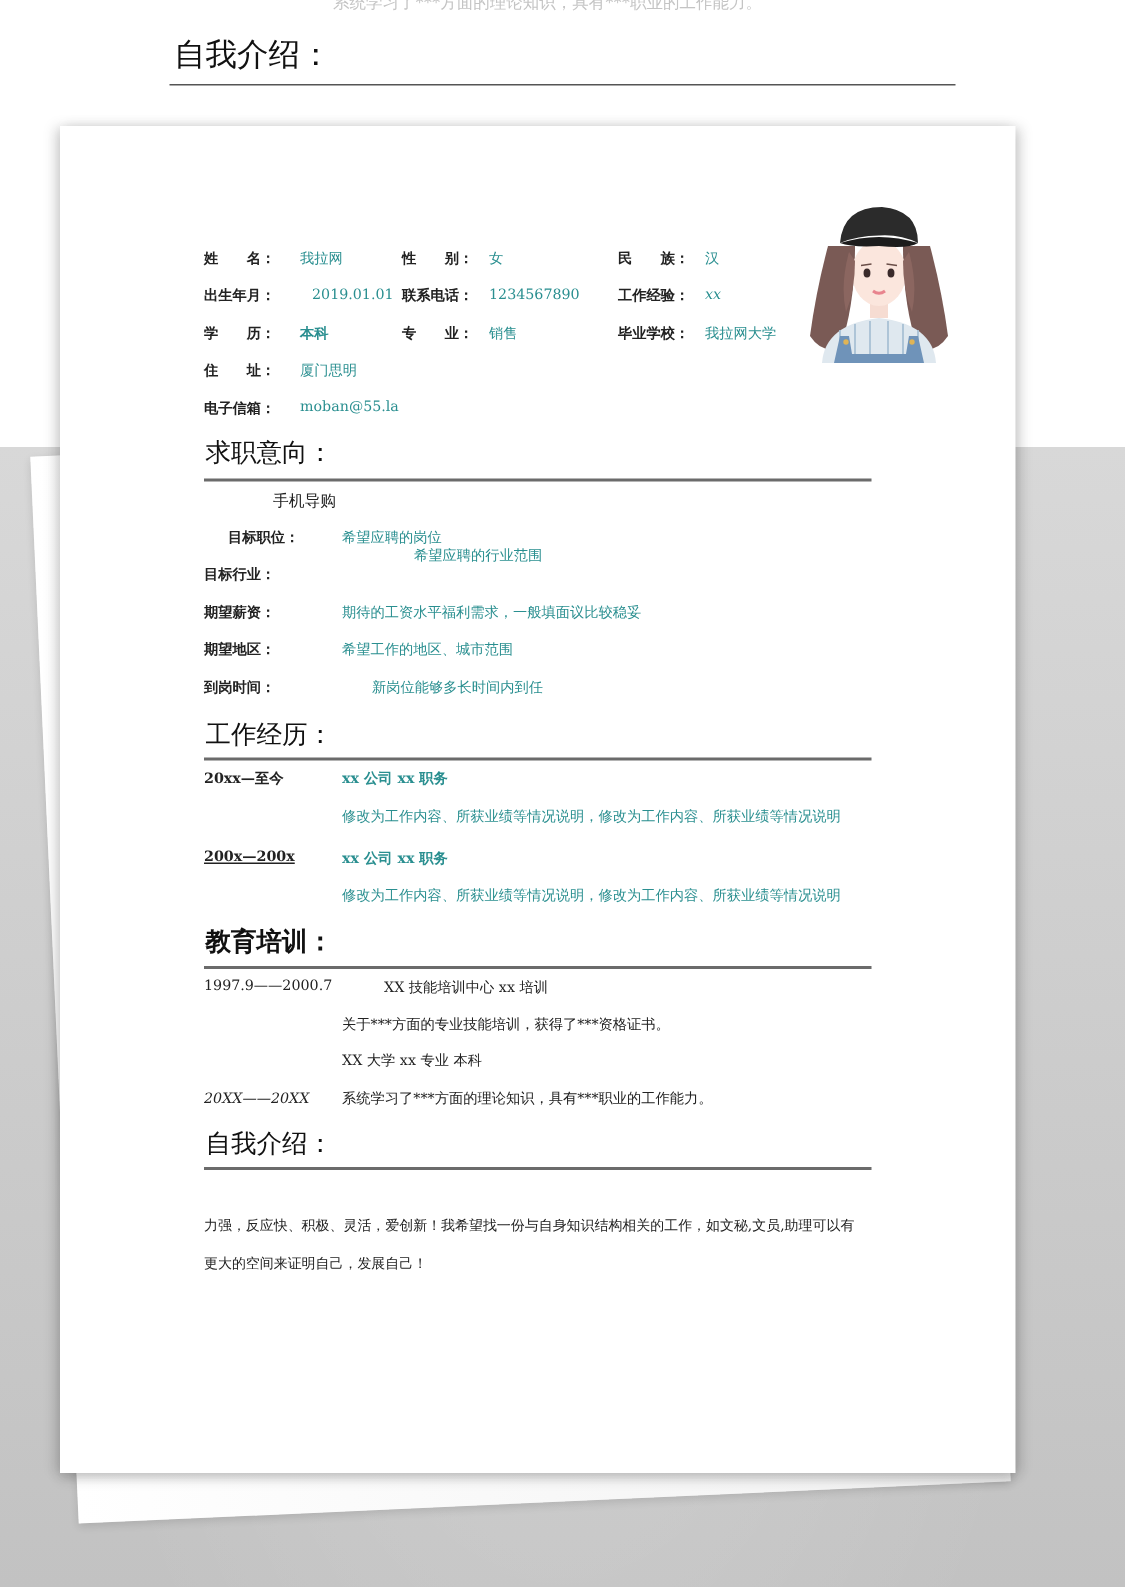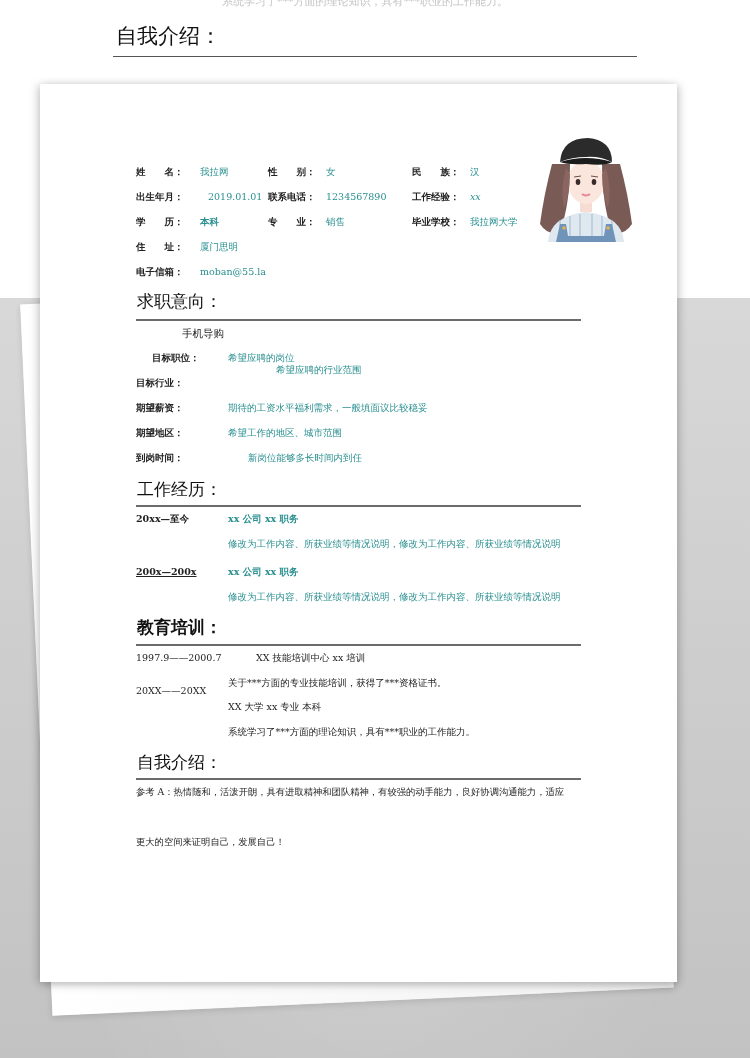--- a/index.html
+++ b/index.html
@@ -170,22 +170,22 @@
   <div class="line lbl" style="left:96px; top:482px;text-decoration:underline;">200x—200x</div>
   <div class="line teal" style="left:188px; top:482px; font-weight:bold;">xx 公司 xx 职务</div>
   <div class="line teal" style="left:188px; top:507px;">修改为工作内容、所获业绩等情况说明，修改为工作内容、所获业绩等情况说明</div>
 
   <div class="section-title" style="top:532px;font-weight:bold;">教育培训：</div>
   <div class="section-rule" style="top:560px;"></div>
 
   <div class="line" style="left:96px; top:568px; color:#222;">1997.9——2000.7</div>
   <div class="line" style="left:188px; top:568px; color:#222;margin-left:28px;">XX 技能培训中心  xx 培训</div>
   <div class="line" style="left:188px; top:593px; color:#222;">关于***方面的专业技能培训，获得了***资格证书。</div>
-  <div class="line" style="left:96px; top:601px; color:#222;">20XX——20XX</div>
+  <div class="line" style="left:96px; top:643px; color:#222;font-style:italic;">20XX——20XX</div>
   <div class="line" style="left:188px; top:617px; color:#222;">XX 大学  xx 专业  本科</div>
   <div class="line" style="left:188px; top:642px; color:#222;">系统学习了***方面的理论知识，具有***职业的工作能力。</div>
 
   <div class="section-title" style="top:667px;">自我介绍：</div>
   <div class="section-rule" style="top:694px;"></div>
 
-  <div class="line" style="left:96px; top:702px; color:#222; font-size:9.3px;">参考 A：热情随和，活泼开朗，具有进取精神和团队精神，有较强的动手能力，良好协调沟通能力，适应</div>
+  <div class="line" style="left:96px; top:727px; color:#222; font-size:9.3px;">力强，反应快、积极、灵活，爱创新！我希望找一份与自身知识结构相关的工作，如文秘,文员,助理可以有</div>
   <div class="line" style="left:96px; top:752px; color:#222; font-size:9.3px;">更大的空间来证明自己，发展自己！</div>
 </div>
 
 </body></html>

